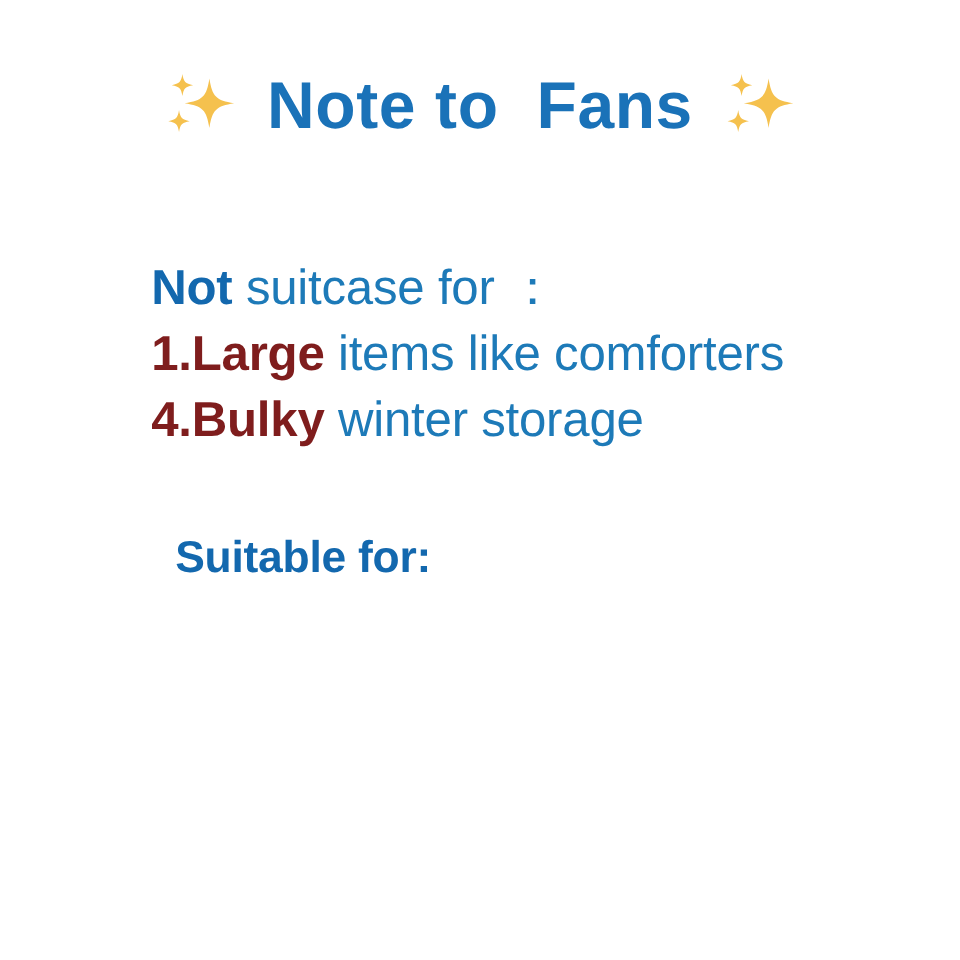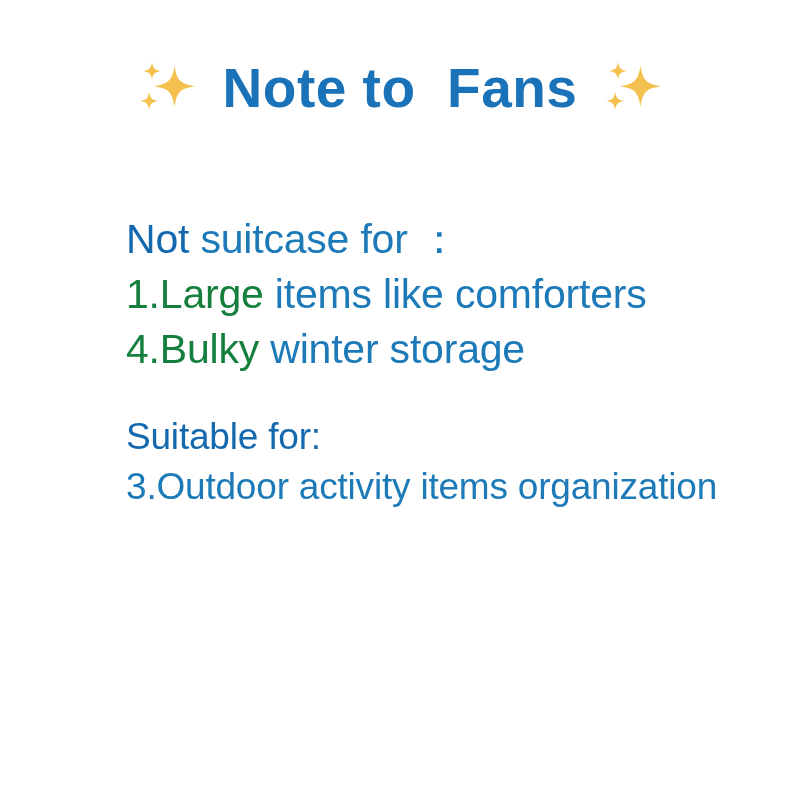--- a/index.html
+++ b/index.html
@@ -57,21 +57,22 @@
     position: absolute;
     left: 126px;
     width: 640px;
   }
 
   .block-not {
     top: 212px;
   }
 
   .block-suit {
-    top: 412px;
+    top: 440px;
+    margin-left: 20px;
   }
 
   .line {
     color: #1D7AB8;
     font-weight: normal;
     white-space: pre;
   }
 
   .block-not .line {
     font-size: 41px;
@@ -80,26 +81,26 @@
   }
 
   .block-suit .line {
     font-size: 37px;
     line-height: 49.5px;
     letter-spacing: -0.2px;
   }
 
   .line b,
   .line .strong {
-    font-weight: normal;
-    color: #15803d;
+    font-weight: bold;
+    color: #7f1d1d;
   }
 
   .heading-line .strong {
-    font-weight: normal;
+    font-weight: bold;
     color: #1368AE;
     text-align: center;
   }
 </style>
 </head>
 <body>
 
 <div class="poster">
 
   <div class="title-row">
@@ -131,17 +132,16 @@
     <div class="line"><span class="strong">1.Large</span><span> items like comforters</span></div>
 
     <div class="line"><span class="strong">4.Bulky</span><span> winter storage</span></div>
 
   </div>
 
   <div class="block block-suit">
 
     <div class="line heading-line"><span class="strong">Suitable for:</span></div>
 
-    <div class="line">3.Outdoor activity items organization</div>
 
   </div>
 
 </div>
 
 </body></html>

